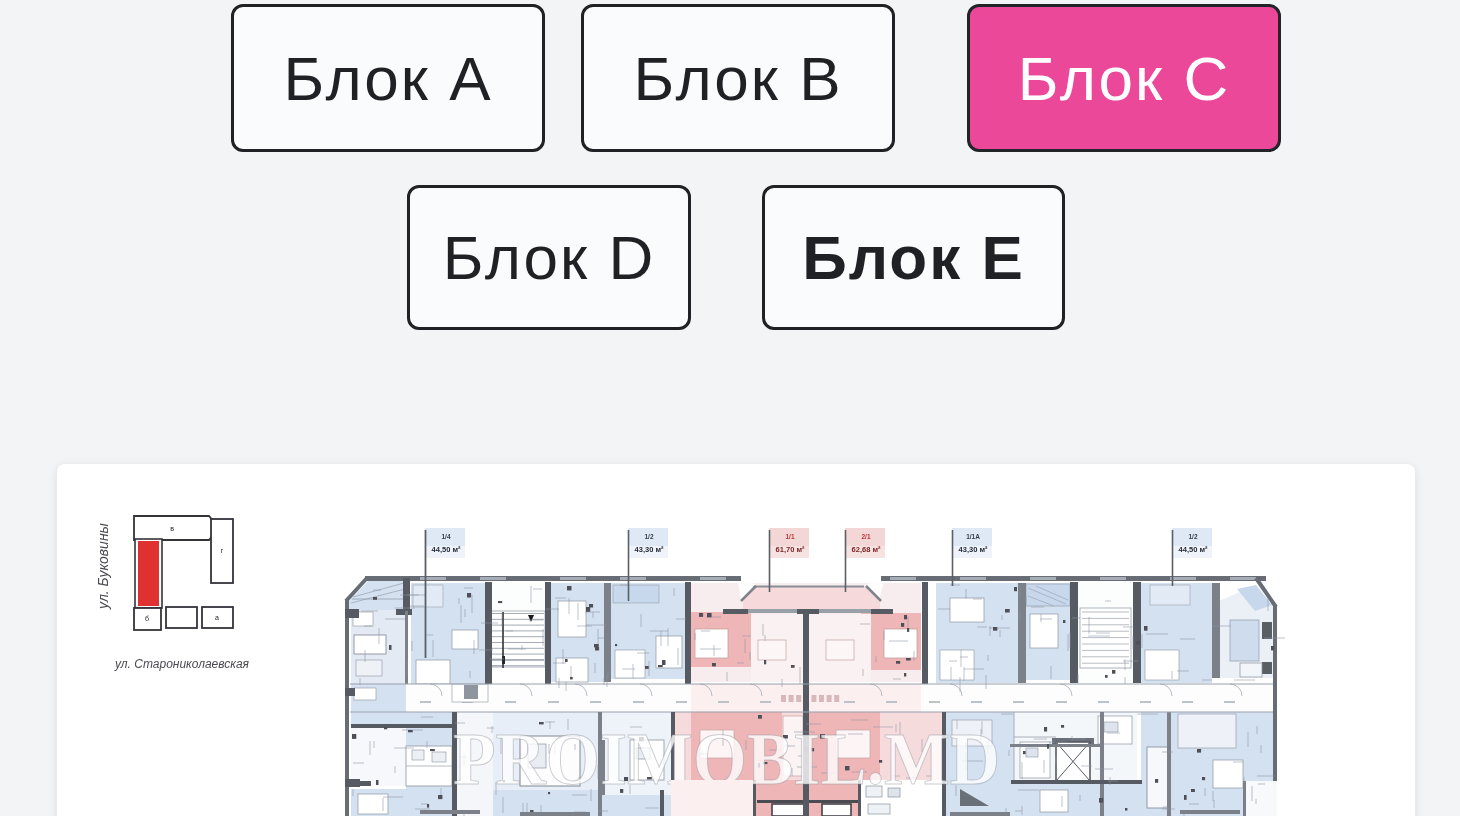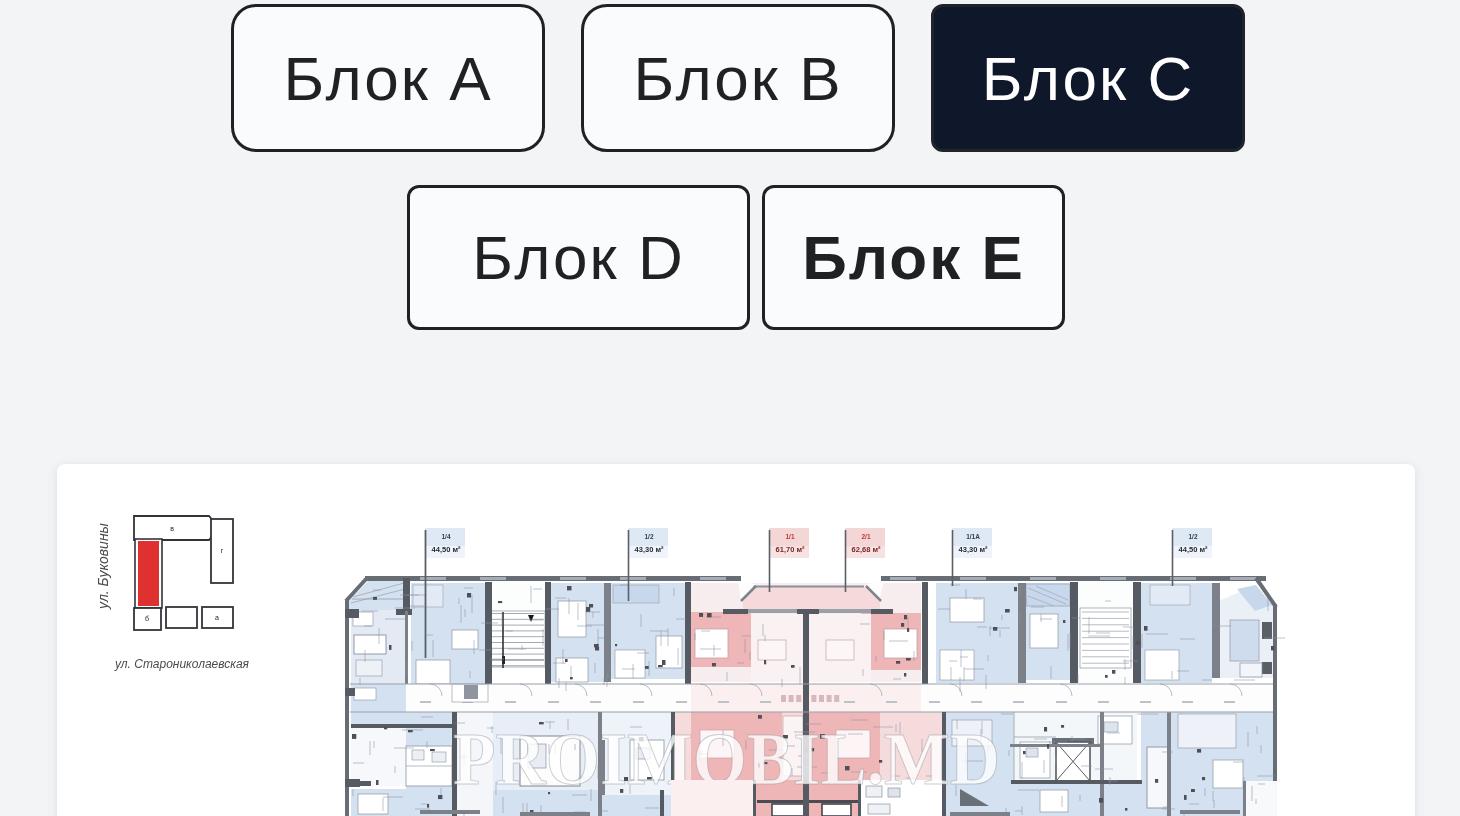--- a/index.html
+++ b/index.html
@@ -1,25 +1,25 @@
 <!DOCTYPE html>
 <html><head><meta charset="utf-8"><style>
 html,body{margin:0;padding:0;}
 body{width:1460px;height:816px;overflow:hidden;background:#f2f4f6;font-family:"Liberation Sans", sans-serif;}
 .btn{position:absolute;box-sizing:border-box;border:3px solid #1f2125;border-radius:12px;background:#fafbfc;color:#1f2125;display:flex;align-items:center;justify-content:center;font-size:62px;letter-spacing:2px;}
-.btn.active{background:#0f172a;color:#fff;border-color:#212429;}
+.btn.active{background:#ec4899;color:#fff;border-color:#212429;margin-left:36px;}
 </style></head><body>
 
-<div class="btn" style="left:231px;top:4px;width:314px;height:148px;border-radius:25px;">Блок А</div>
-
-<div class="btn" style="left:581px;top:4px;width:314px;height:148px;border-radius:26px;">Блок B</div>
+<div class="btn" style="left:231px;top:4px;width:314px;height:148px;">Блок А</div>
+
+<div class="btn" style="left:581px;top:4px;width:314px;height:148px;">Блок B</div>
 
 <div class="btn active" style="left:931px;top:4px;width:314px;height:148px;">Блок C</div>
 
-<div class="btn" style="left:407px;top:185px;width:343px;height:145px;">Блок D</div>
+<div class="btn" style="left:407px;top:185px;width:284px;height:145px;">Блок D</div>
 
 <div class="btn" style="left:762px;top:185px;width:303px;height:145px;font-weight:bold;">Блок E</div>
 
 <div style="position:absolute;left:57px;top:464px;width:1358px;height:600px;background:#fff;border-radius:8px;box-shadow:0 2px 10px rgba(110,120,135,0.16);"></div>
 <svg style="position:absolute;left:0;top:0;filter:blur(0.45px);" width="1460" height="816" viewBox="0 0 1460 816">
 
 <text x="108" y="566" font-family="&quot;Liberation Sans&quot;, sans-serif" font-size="14" fill="#4a4a50" text-anchor="middle" font-weight="normal" font-style="italic" transform="rotate(-90 108 566)">ул. Буковины</text>
 
 <text x="182" y="668" font-family="&quot;Liberation Sans&quot;, sans-serif" font-size="12" fill="#4a4a50" text-anchor="middle" font-weight="normal" font-style="italic">ул. Старониколаевская</text>
 

